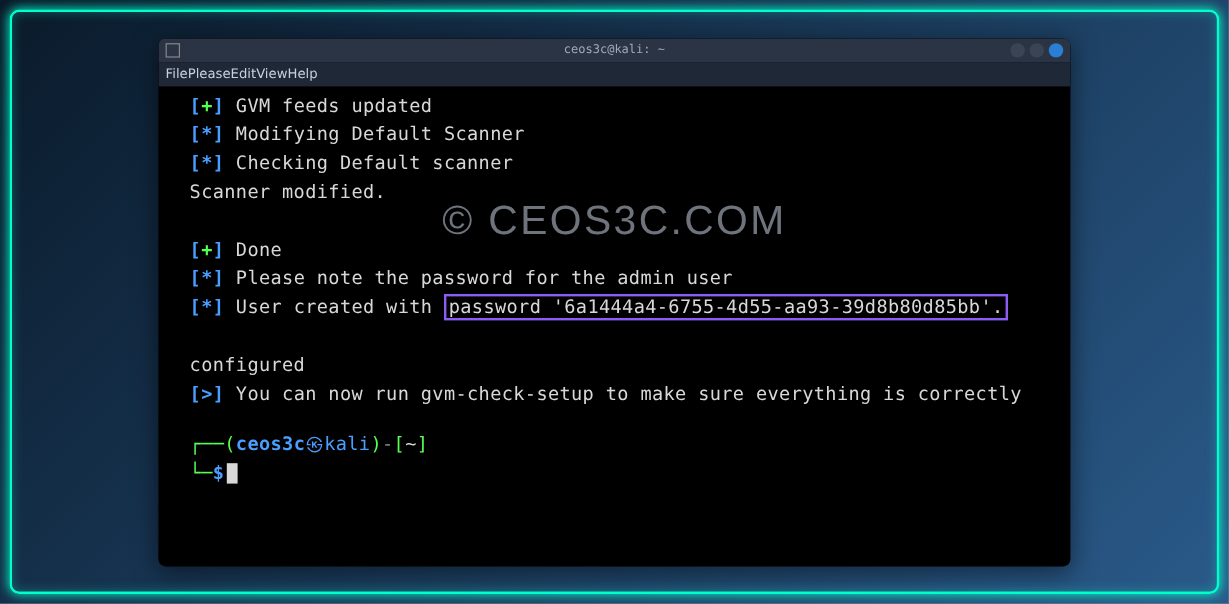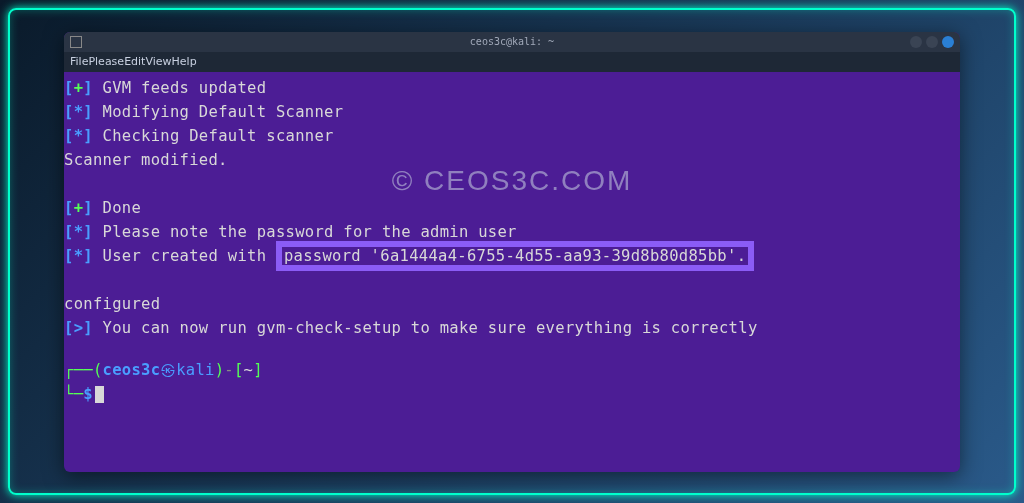--- a/index.html
+++ b/index.html
@@ -16,23 +16,23 @@
     }
     .neon-frame {
       position: absolute;
       top: 8px; left: 8px; right: 8px; bottom: 8px;
       border: 2px solid #00ffcc;
       border-radius: 8px;
       box-shadow: 0 0 10px #00ffcc, inset 0 0 10px rgba(0,255,204,0.3);
       pointer-events: none;
     }
     .terminal-window {
-      width: 896px;
+      width: 760px;
       height: 440px;
-      background: #4c1d95;
+      background: #000000;
       border-radius: 6px;
       box-shadow: 0 4px 20px rgba(0,0,0,0.5);
       display: flex;
       flex-direction: column;
       overflow: hidden;
     }
     .titlebar {
       height: 20px;
       background: #2a3444;
       display: flex;
@@ -72,35 +72,35 @@
       display: flex;
       align-items: center;
       padding: 0 6px;
       font-size: 11px;
       color: #c8d0e0;
       font-family: 'DejaVu Sans', sans-serif;
     }
     .menu-item { cursor: pointer; }
     .terminal-body {
       flex: 1;
-      padding: 4px 0;
+      padding: 4px 26px;
       font-size: 15.5px;
       line-height: 1.55;
       color: #d8d8d8;
       overflow: hidden;
       letter-spacing: 0.3px;
       position: relative;
     }
     .line { white-space: pre; }
     .bracket { color: #4a9eff; font-weight: bold; }
     .sym-plus { color: #55ff55; font-weight: bold; }
     .sym-star { color: #4a9eff; font-weight: bold; }
     .sym-gt { color: #4a9eff; font-weight: bold; }
     .highlight-box {
-      border: 6px solid #8b5cf6;
+      border: 2px solid #8b5cf6;
       padding: 0 2px;
       display: inline;
       margin-top: 28px;
     }
     .prompt-line { margin-top: 18px; }
     .prompt-user { color: #4a9eff; font-weight: bold; }
     .prompt-at { color: #4a9eff; }
     .prompt-host { color: #4a9eff; font-weight: normal; }
     .prompt-paren { color: #55ff55; }
     .prompt-dash { color: #888; }
@@ -113,21 +113,21 @@
       height: 17px;
       background: #d8d8d8;
       vertical-align: middle;
       margin-left: 2px;
     }
     .watermark {
       position: absolute;
       top: 165px;
       left: 50%;
       transform: translateX(-50%);
-      font-size: 28px;
+      font-size: 34px;
       color: rgba(200,210,225,0.55);
       font-family: Arial, sans-serif;
       font-weight: 400;
       letter-spacing: 2px;
       pointer-events: none;
       white-space: nowrap;
     }
     .tree-char { color: #55ff55; }
   </style>
 </head>

